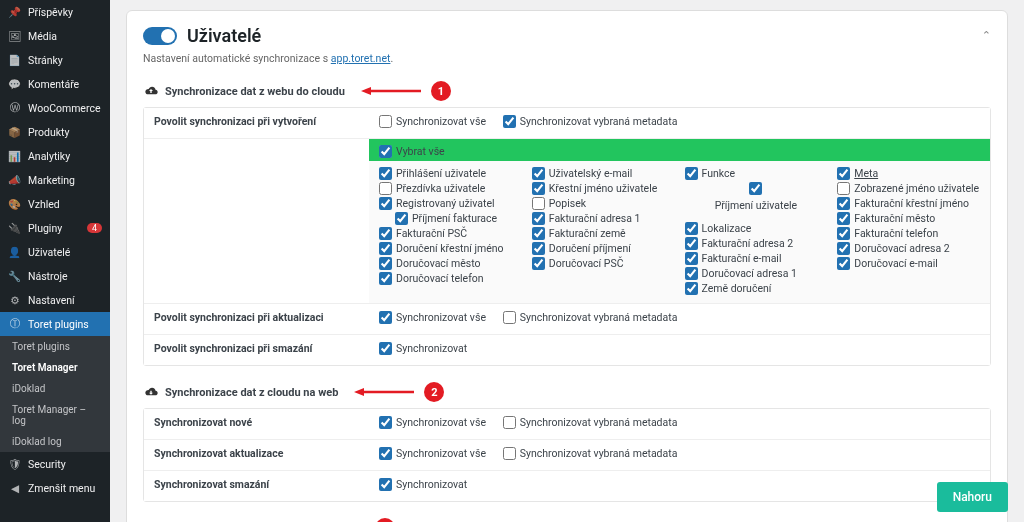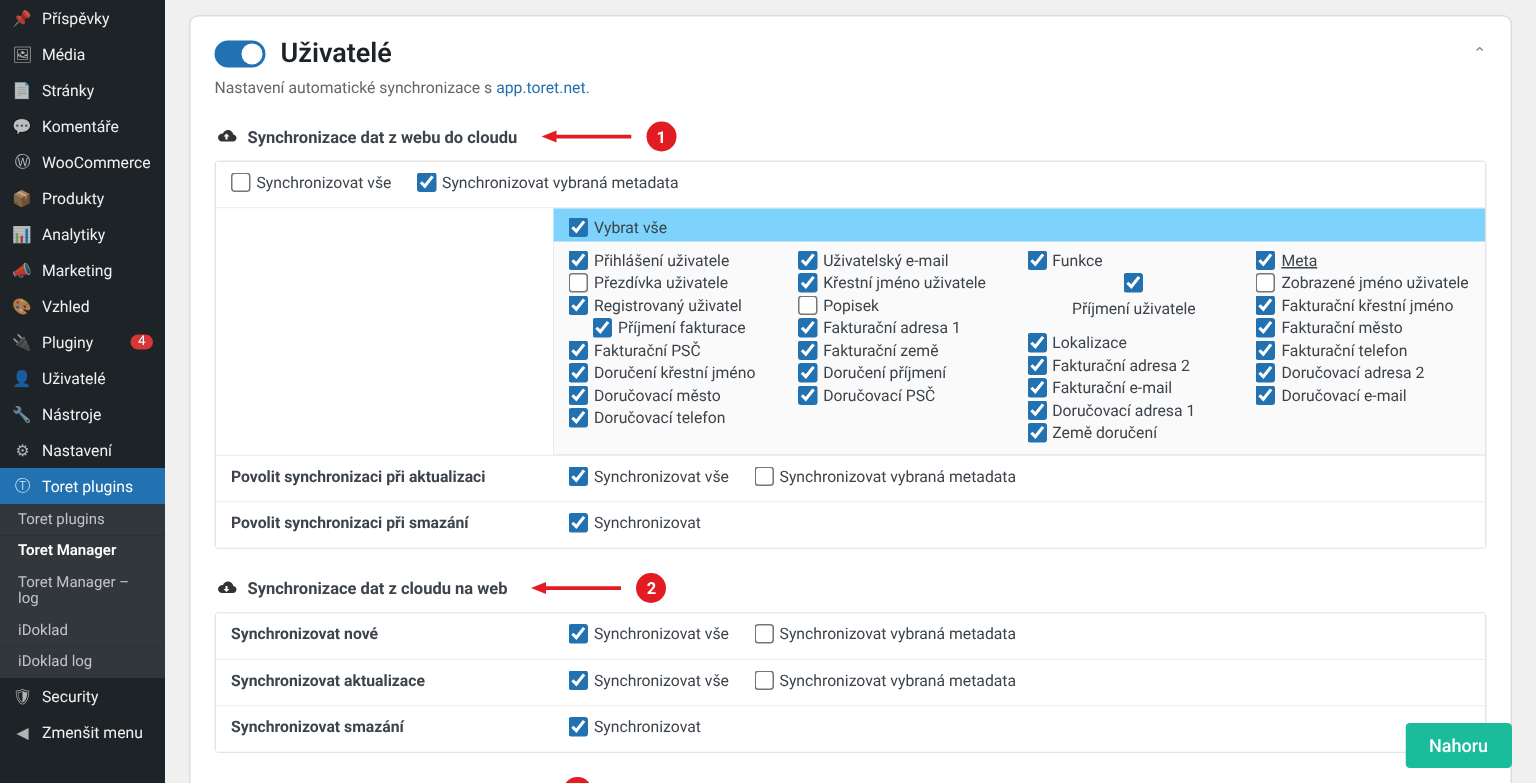--- a/index.html
+++ b/index.html
@@ -13,32 +13,32 @@
 .m .ic{width:14px;height:14px;display:inline-flex;align-items:center;justify-content:center;opacity:.7}
 .m .badge{background:#d63638;color:#fff;border-radius:8px;padding:0 5px;font-size:9px;margin-left:auto}
 .main{flex:1;padding:10px 16px;overflow-y:auto}
 .card{background:#fff;border:1px solid #ddd;border-radius:6px;padding:14px 16px;margin-bottom:10px}
 .hdr{display:flex;align-items:center;gap:10px;margin-bottom:6px}
 .toggle{width:34px;height:18px;background:#2271b1;border-radius:10px;position:relative}
 .toggle::after{content:"";position:absolute;width:14px;height:14px;background:#fff;border-radius:50%;top:2px;right:2px}
 .title{font-size:18px;font-weight:600;color:#1d2327}
 .chev{margin-left:auto;color:#888}
 .sub-text{font-size:10.5px;color:#666;margin-bottom:10px}
-.sub-text a{color:#2271b1;}
+.sub-text a{color:#2271b1;text-decoration:underline}
 .sec-h{display:flex;align-items:center;gap:6px;font-weight:700;font-size:11px;padding:6px 0;position:relative}
 .sec-h .cl{width:16px;height:16px}
 .arrow{width:60px;height:10px;margin-left:10px}
 .arrow svg{width:100%;height:100%}
 .callout{width:20px;height:20px;background:#e31b23;color:#fff;border-radius:50%;display:inline-flex;align-items:center;justify-content:center;font-weight:700;font-size:11px;margin-left:4px}
 .tbl{border:1px solid #e5e5e5;border-radius:3px;margin-bottom:10px}
 .row{display:flex;border-bottom:1px solid #eee}
 .row:last-child{border-bottom:none}
 .lbl{width:225px;padding:7px 10px;font-weight:700;font-size:10.5px;background:#fff}
 .val{flex:1;padding:7px 10px;background:#fff}
-.val.g{background:#7dd3fc}
+.val.g{background:#22c55e}
 .cb{display:inline-flex;align-items:center;gap:4px;font-size:10.5px;margin-right:14px;white-space:nowrap}
 .cb input{width:13px;height:13px;accent-color:#2271b1}
 .grid{display:grid;grid-template-columns:repeat(4,1fr);gap:2px 10px;padding:6px 10px;background:#fafafa}
 .grid .cb{margin-right:0}
 .top-btn{position:fixed;bottom:10px;right:16px;background:#1abc9c;color:#fff;padding:8px 16px;border-radius:3px;font-size:12px;font-weight:500;cursor:pointer}
 svg{display:block}
 </style>
 </head>
 <body>
 
@@ -99,22 +99,22 @@
           <span>Nastavení</span>
         </div>
         <div class="m cur">
           <span class="ic">Ⓣ</span>
           <span>Toret plugins</span>
         </div>
       </div>
   <div id="nav-sub">
         <div class="m sub">Toret plugins</div>
         <div class="m sub act">Toret Manager</div>
+        <div class="m sub">iDoklad</div>
         <div class="m sub">Toret Manager – log</div>
-        <div class="m sub">iDoklad</div>
         <div class="m sub">iDoklad log</div>
       </div>
   <div id="nav-after">
         <div class="m">
           <span class="ic">🛡</span>
           <span>Security</span>
         </div>
         <div class="m">
           <span class="ic">◀</span>
           <span>Zmenšit menu</span>
@@ -143,20 +143,21 @@
     <span class="arrow">
             <svg viewBox="0 0 60 10">
               <line x1="60" y1="5" x2="8" y2="5" stroke="#e31b23" stroke-width="2.5"></line>
               <polygon points="0,5 10,1 10,9" fill="#e31b23"></polygon>
             </svg>
           </span>
     <span class="callout">1</span>
   </div>
   <div class="tbl">
     <div class="row">
+      <div class="lbl">Povolit synchronizaci při vytvoření</div>
       <div class="val">
         <label class="cb">
                 <input type="checkbox" style="">
                 <span>Synchronizovat vše</span>
               </label>
         <label class="cb">
                 <input type="checkbox" checked="" style="">
                 <span>Synchronizovat vybraná metadata</span>
               </label>
       </div>

